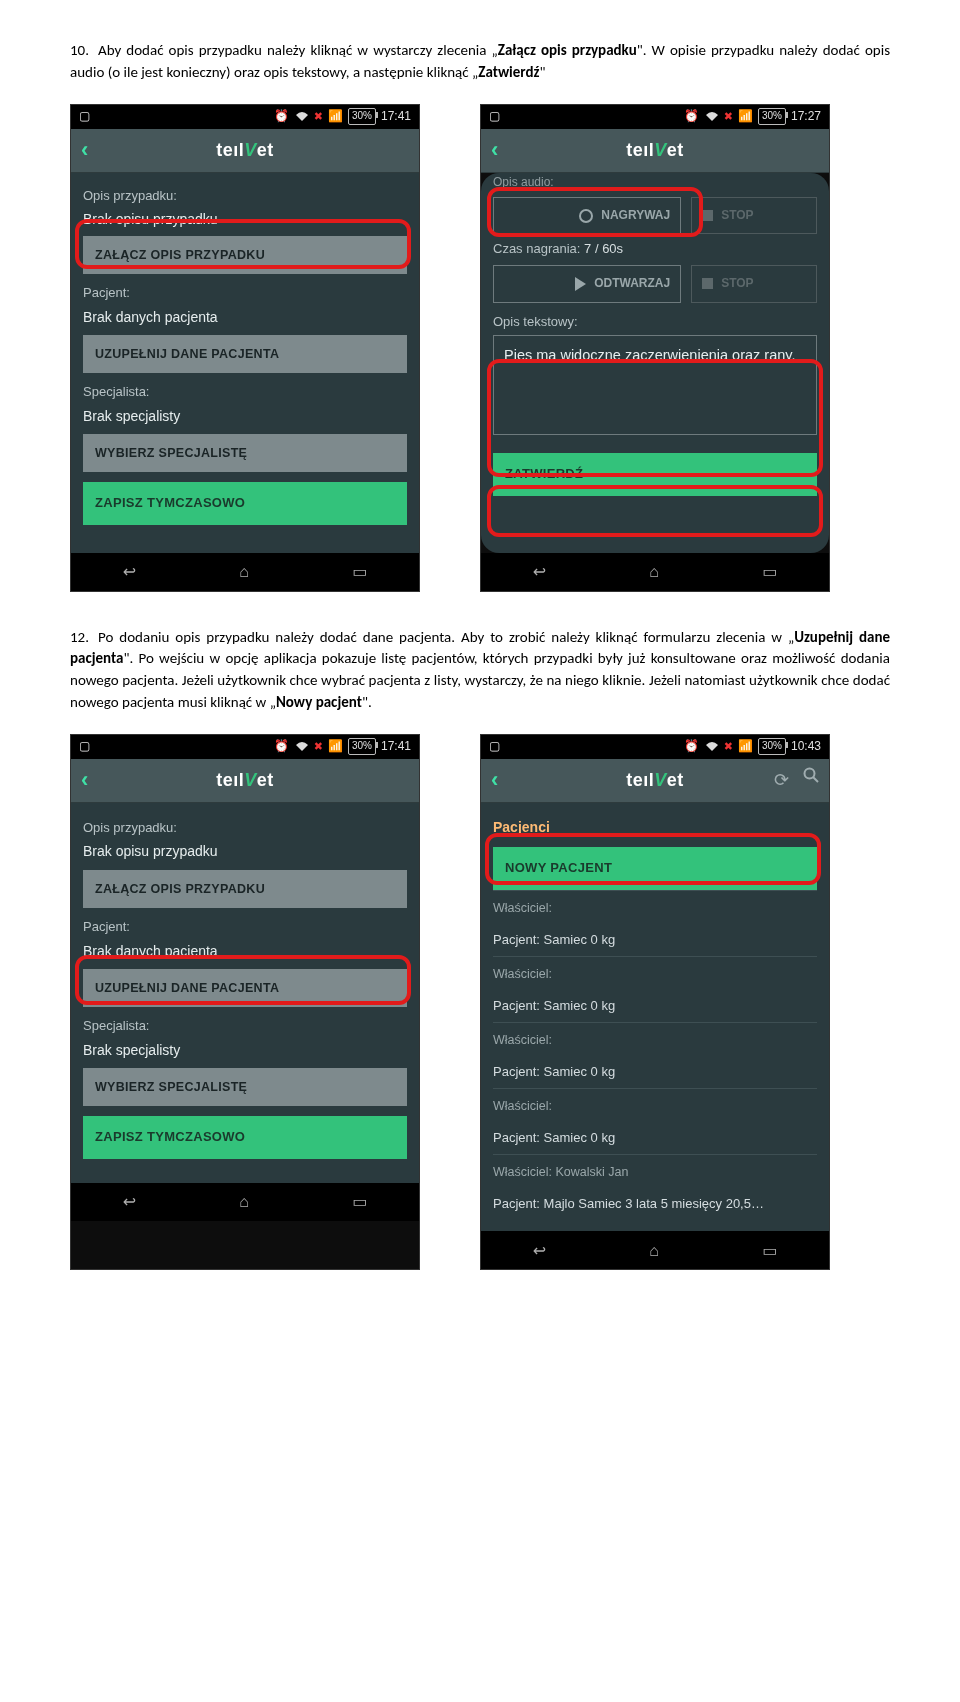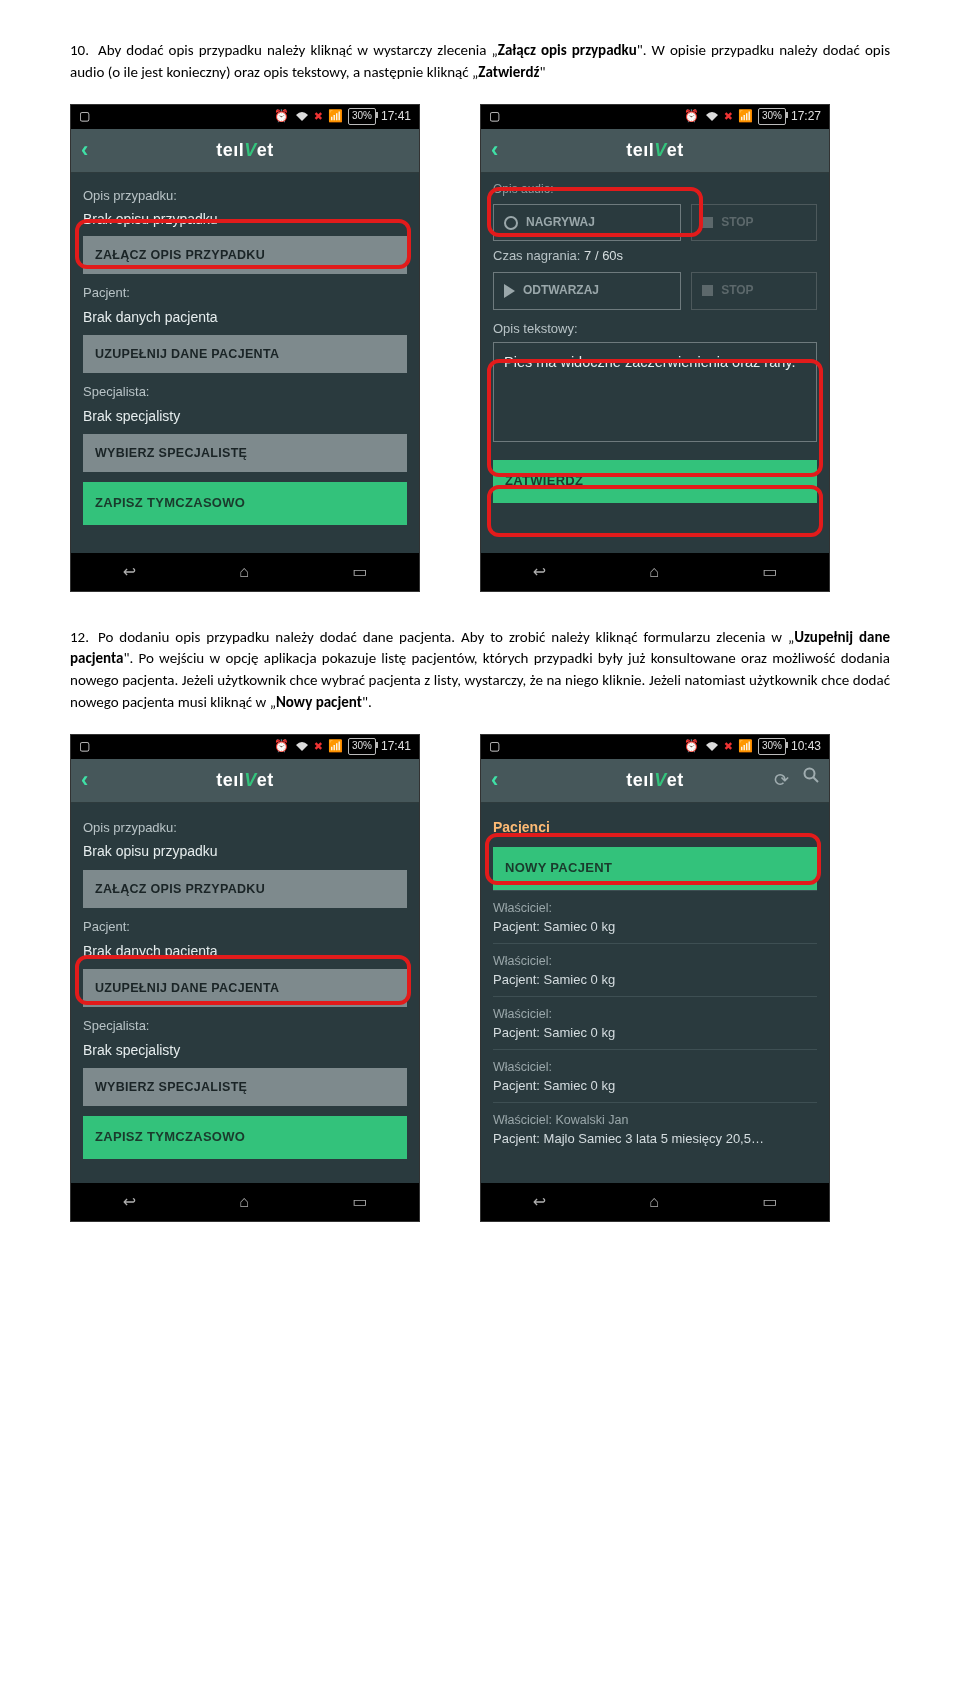--- a/index.html
+++ b/index.html
@@ -54,36 +54,36 @@
   .btn-green {
     background:#33c27b; color:#1a3a2c; font-weight:bold;
     padding:12px; margin-top:10px; font-size:13px; letter-spacing:0.3px;
   }
   .btn-outline {
     border:1px solid #6e7a7d; padding:9px 10px; display:flex; align-items:center;
     gap:8px; color:#9aa7aa; font-weight:bold; font-size:12px;
   }
   .btn-outline.dim { color:#5c686b; border-color:#4d595c;}
   .audio-row { display:flex; gap:10px; margin:6px 0; }
-  .audio-row .btn-outline:first-child { flex:1.6; }
+  .audio-row .btn-outline:first-child { flex:1.6;justify-content:flex-end; }
   .audio-row .btn-outline:last-child { flex:1; }
   .textarea {
     border:1px solid #6e7a7d; background:transparent; color:#e6edee;
     padding:10px; font-size:14.5px; min-height:100px; line-height:1.35; margin-top:4px;
   }
   .hl-red { border:4px solid #e21b1b; border-radius:12px; position:absolute; z-index:5; pointer-events:none;}
   .navbuttons {
     background:#000; height:38px; display:flex; justify-content:space-around;
     align-items:center; color:#ccc; font-size:16px;
   }
   .navbuttons span { opacity:0.85; }
   .list-h { color:#fdba74; font-weight:bold; font-size:14px; margin:6px 0 10px 0;}
   .list-item { border-top:1px solid #3e4f53; padding:8px 0 6px 0; }
   .list-item .owner { color:#9aa7aa; font-size:12.5px; }
-  .list-item .pat { color:#d5dde0; font-size:13px; margin-top:1px; }
+  .list-item .pat { color:#d5dde0; font-size:13px; margin-top:14px; }
   .battbox { border:1px solid #bbb; border-radius:2px; padding:0 3px; font-size:10px; position:relative;}
   .battbox::after{content:""; position:absolute; right:-3px; top:3px; width:2px; height:6px; background:#bbb;}
   .circle-icon{ width:14px;height:14px;border:2px solid #9aa7aa;border-radius:50%;display:inline-block;}
   .play-icon{ width:0;height:0;border-left:11px solid #9aa7aa;border-top:7px solid transparent;border-bottom:7px solid transparent;display:inline-block;}
   svg { display:block; }
 </style>
 </head>
 <body>
 
 <p class="para">
@@ -149,21 +149,21 @@
         <span class="ico" style="color:#e33;font-size:11px;">✖</span>
         <span class="ico">📶</span>
         <span class="battbox">30%</span>
         <span>17:27</span>
       </span>
     </div>
     <div class="appbar">
       <span class="back">‹</span>
       <span class="logo"><span>teıl</span><span class="v">V</span><span>et</span></span>
     </div>
-    <div class="content" style="padding-top:8px;">
+    <div class="content" style="padding-top:1px;border-radius:18px;">
       <div class="label" style="margin-top:0; opacity:0.7; font-size:12px;">Opis audio:</div>
       <div class="audio-row">
         <div class="btn-outline">
             <span class="circle-icon"></span>
             <span>NAGRYWAJ</span>
           </div>
         <div class="btn-outline dim">
             <span style="width:11px;height:11px;background:#5c686b;display:inline-block;"></span>
             <span>STOP</span>
           </div>

